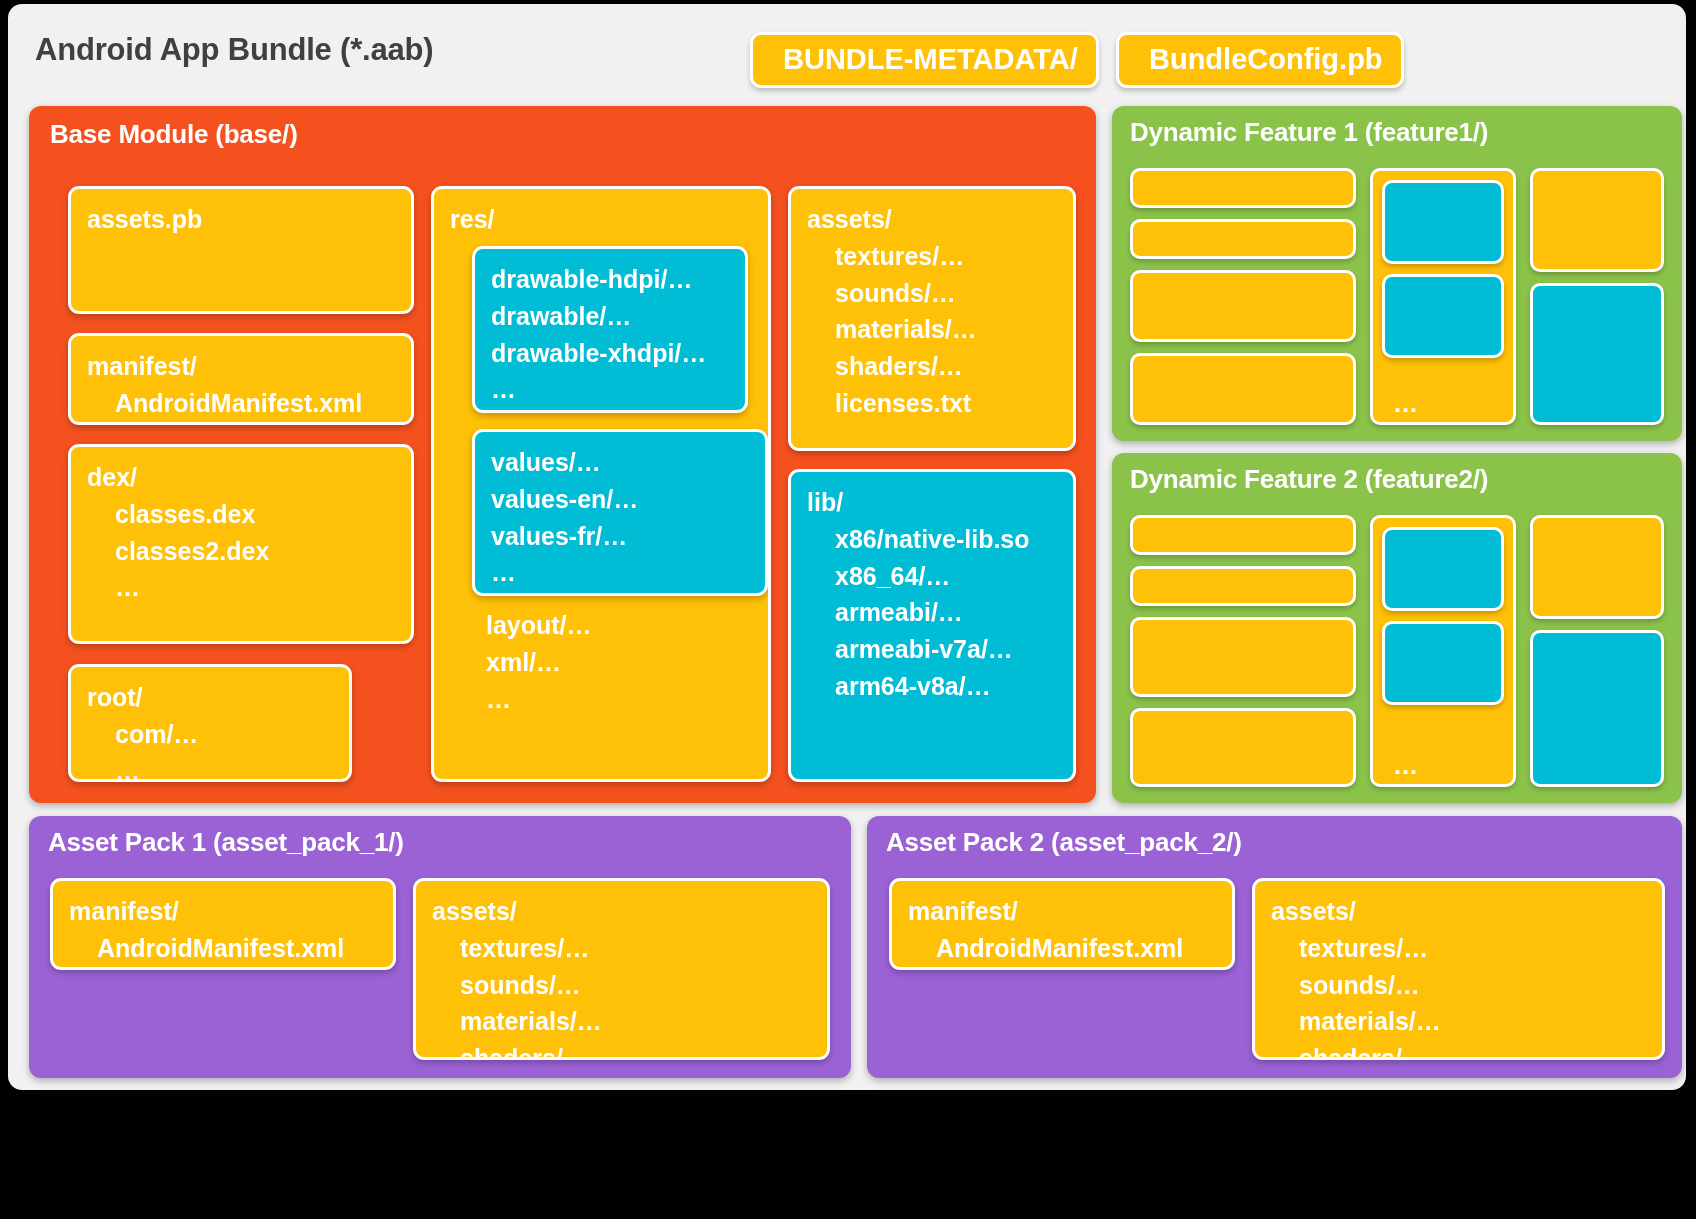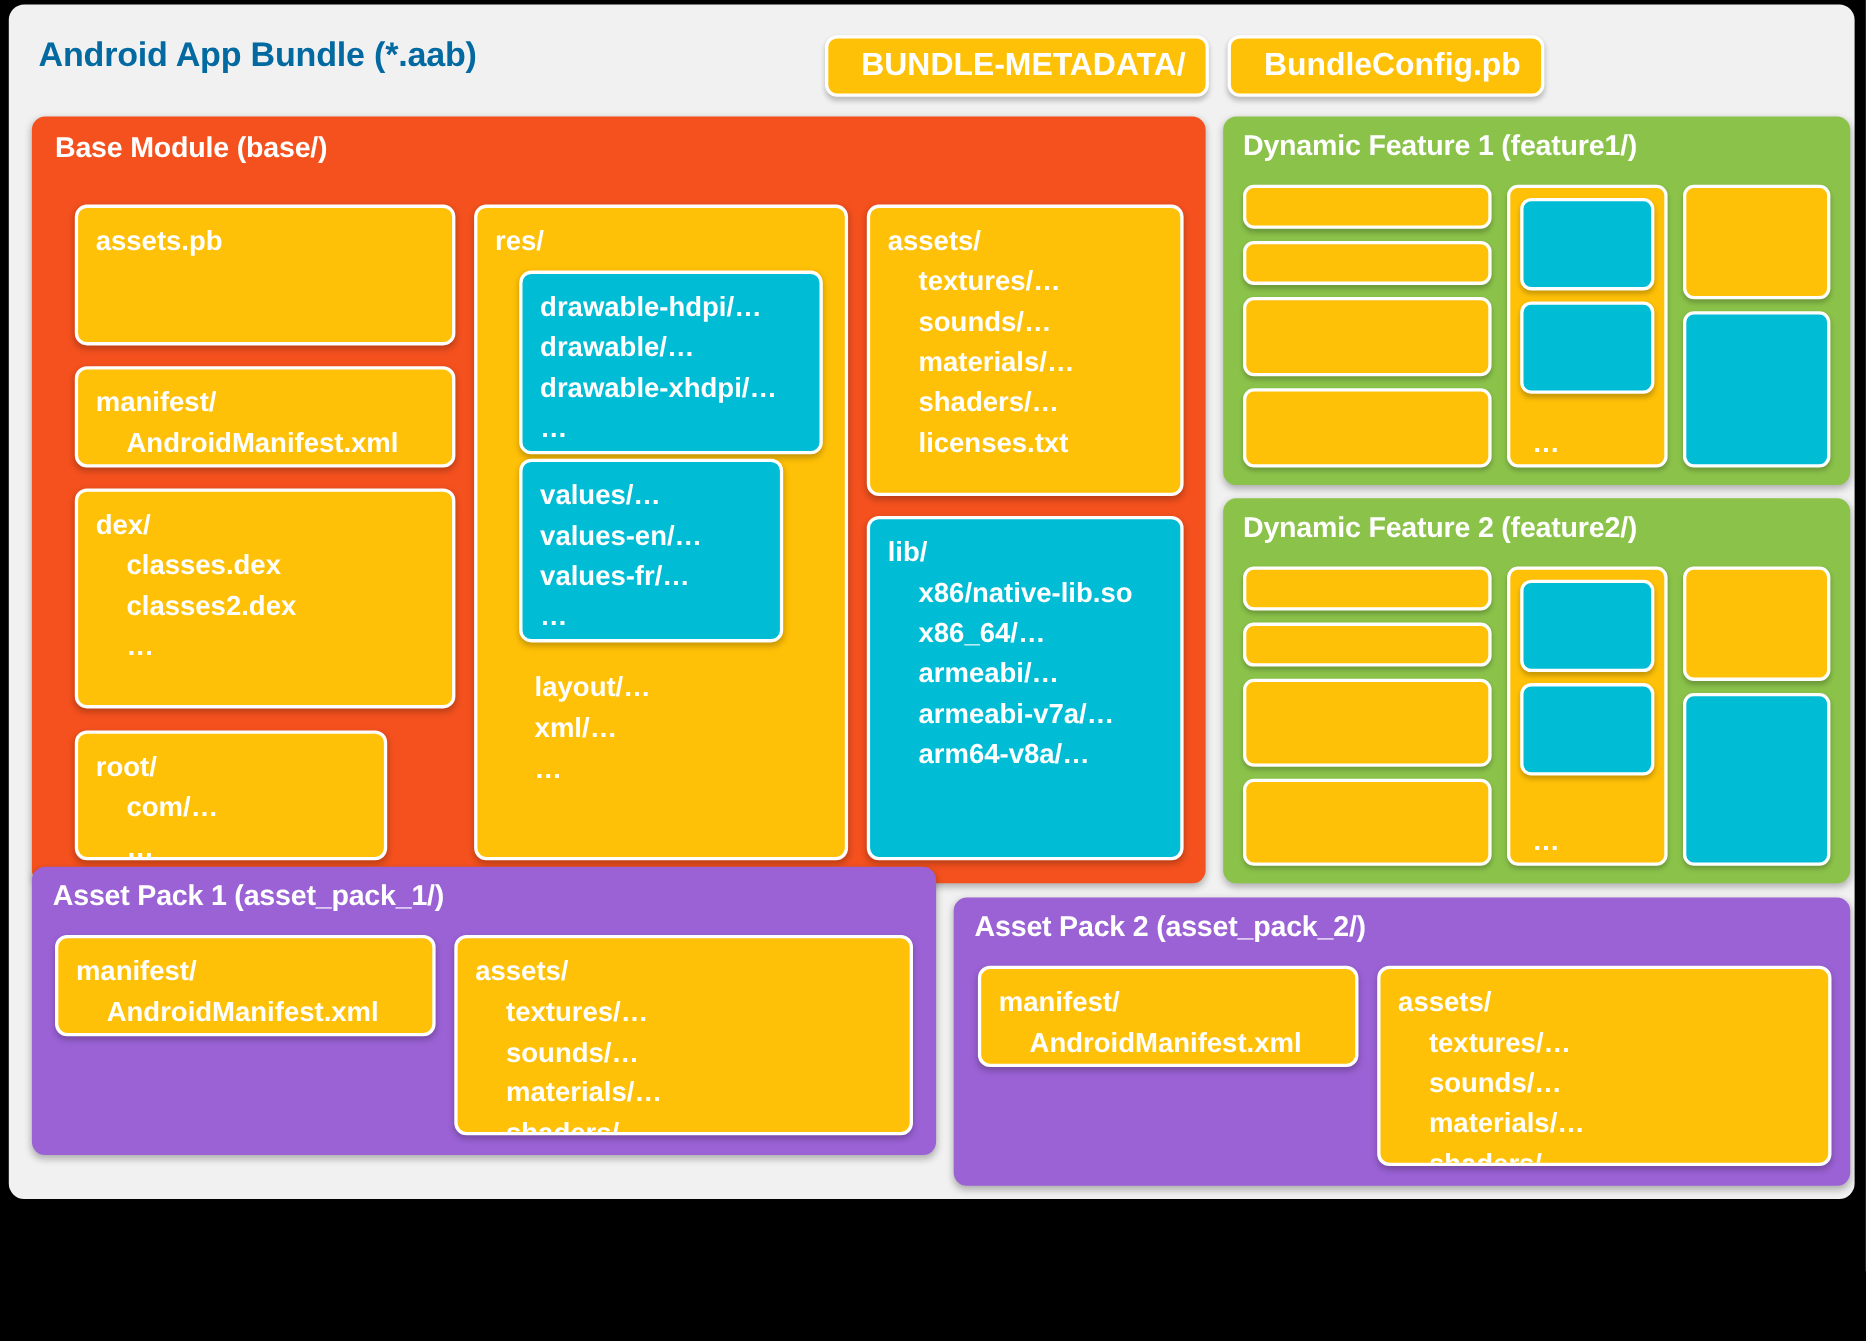--- a/index.html
+++ b/index.html
@@ -31,21 +31,21 @@
     left: 0; top: 0;
     width: 100%;
     height: 92px;
     display: flex;
     align-items: center;
   }
   #bundle-title {
     margin-left: 27px;
     font-size: 31px;
     font-weight: bold;
-    color: #0369a1;
+    color: #404040;
     letter-spacing: -0.2px;
     white-space: nowrap;
   }
   .header-chip {
     background: #FFC107;
     color: #FFFFFF;
     font-size: 29px;
     font-weight: bold;
     border-radius: 11px;
     border: 3px solid #FFFFFF;
@@ -101,21 +101,21 @@
 
   
   #base-pb        { left: 39px;  top: 80px;  width: 346px; height: 128px; }
   #base-manifest  { left: 39px;  top: 227px; width: 346px; height: 92px;  }
   #base-dex       { left: 39px;  top: 338px; width: 346px; height: 200px; }
   #base-root      { left: 39px;  top: 558px; width: 284px; height: 118px; }
 
   
   #base-res       { left: 402px; top: 80px;  width: 340px; height: 596px; }
   #res-drawable   { left: 38px;  top: 57px;  width: 276px; height: 167px; }
-  #res-values     { left: 38px;  top: 228px; width: 240px; height: 167px; }
+  #res-values     { left: 38px;  top: 240px; width: 296px; height: 167px; }
   #res-tail       { position: absolute; left: 52px; top: 418px; color:#FFFFFF; font-size:25px; font-weight:bold; line-height:1.47; }
 
   
   #base-assets    { left: 759px; top: 80px;  width: 288px; height: 265px; }
   #base-lib       { left: 759px; top: 363px; width: 288px; height: 313px; }
 
   
   .feature-module { background: #8BC34A; }
   #feature-1 { left: 1104px; top: 102px; width: 570px; height: 335px; }
   #feature-2 { left: 1104px; top: 449px; width: 570px; height: 350px; }
@@ -168,21 +168,21 @@
     font-size: 25px;
     font-weight: bold;
     line-height: 1;
   }
 
   .fg-col-c .blank-box.t1 { flex: 0 0 104px; }
   .fg-col-c .blank-box.t2 { flex: 1 1 auto; }
 
   
   .asset-pack { background: #9B62D6; }
-  #asset-pack-1 { left: 21px;  top: 784px; width: 822px; height: 262px; }
+  #asset-pack-1 { left: 21px;  top: 812px; width: 822px; height: 262px; }
   #asset-pack-2 { left: 859px; top: 812px; width: 815px; height: 262px; }
   .asset-pack .module-title { position: absolute; left: 19px; top: 11px; }
 
   #ap1-manifest { left: 21px;  top: 62px; width: 346px; height: 92px; }
   #ap1-assets   { left: 384px; top: 62px; width: 417px; height: 182px; }
   #ap2-manifest { left: 22px;  top: 62px; width: 346px; height: 92px; }
   #ap2-assets   { left: 385px; top: 62px; width: 413px; height: 182px; }
 </style>
 </head>
 <body>

